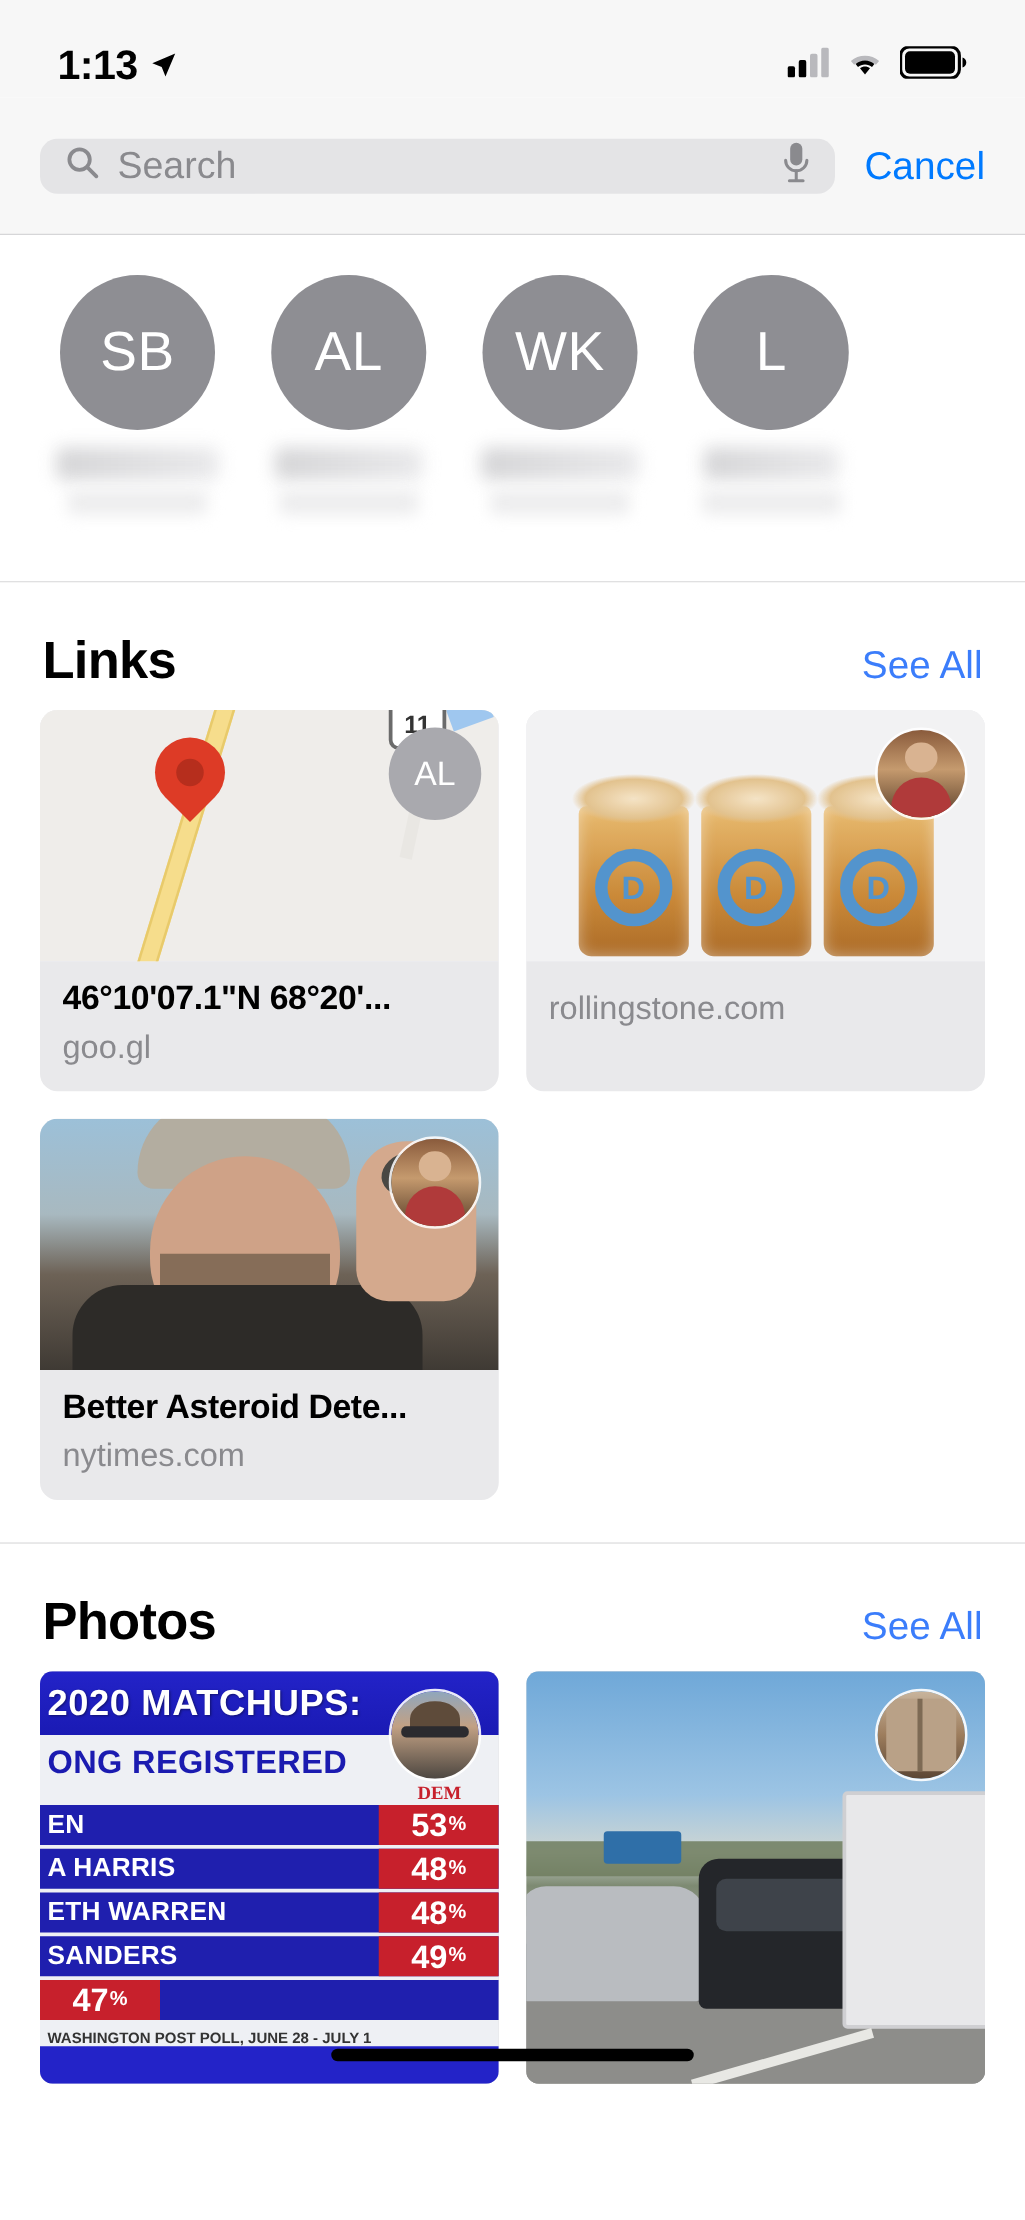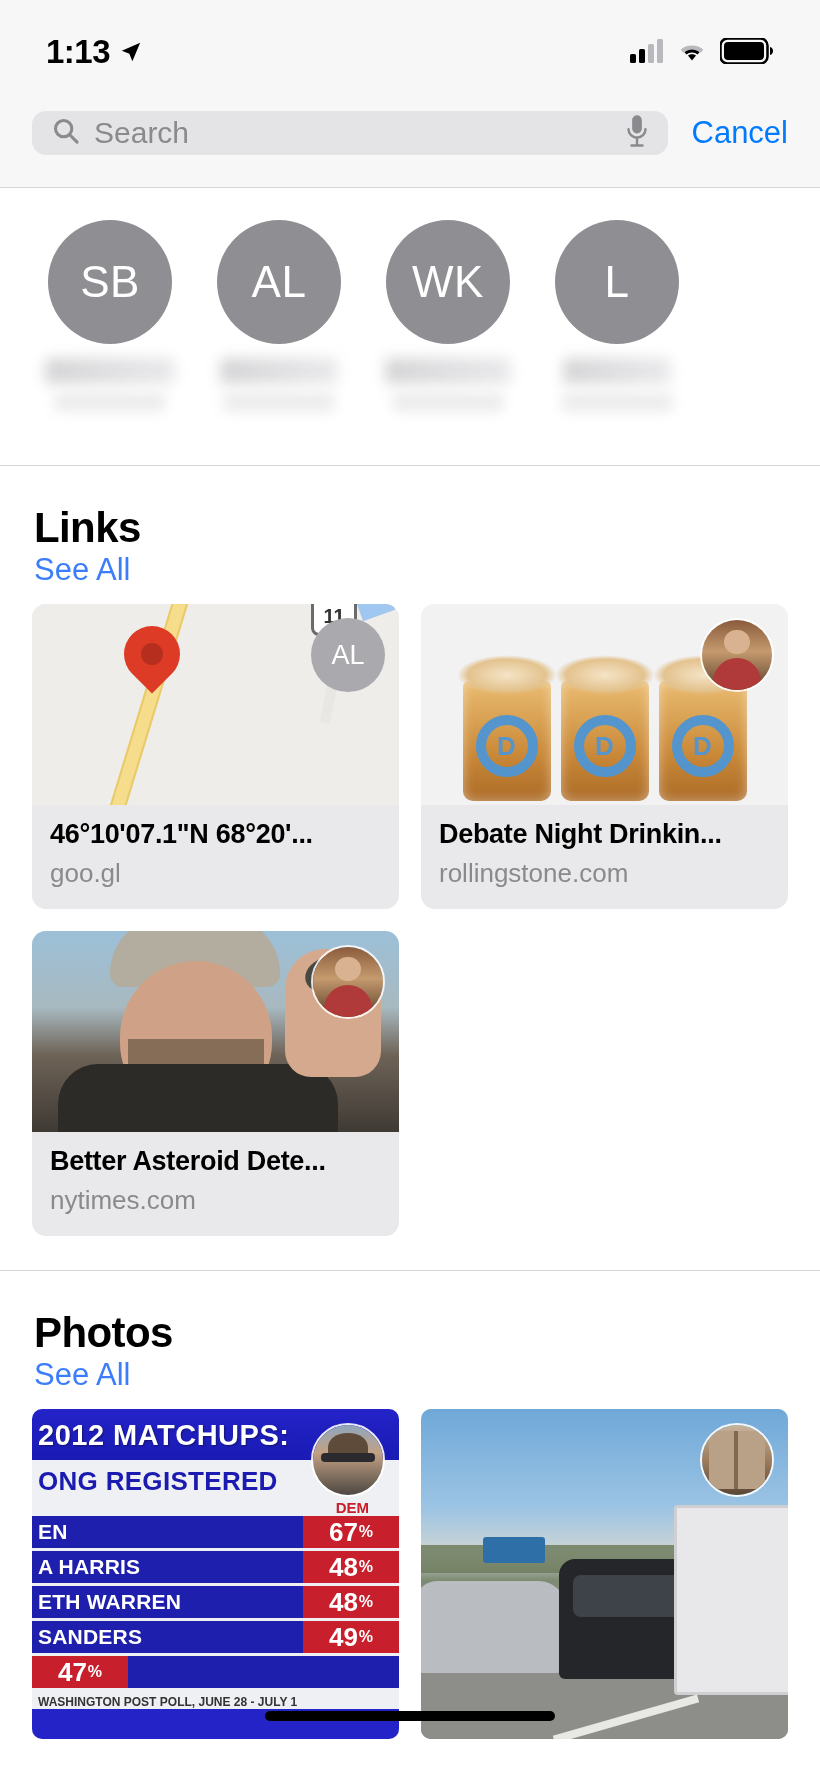--- a/index.html
+++ b/index.html
@@ -119,21 +119,20 @@
     filter:blur(6px);
   }
 
   
   .section{ background:#fff; }
   .section-head{
     display:flex;
     align-items:baseline;
     justify-content:space-between;
     padding:38px 34px 16px 34px;
-    flex-direction:column;
   }
   .section-title{
     font-size:42px;
     font-weight:700;
     color:#000;
     letter-spacing:-0.6px;
   }
   .see-all{
     font-size:31px;
     color:#3b7dfb;
@@ -344,20 +343,21 @@
     text-shadow:1px 1px 2px rgba(0,0,0,.4);
     padding-left:6px;
   }
   .poll-sub{
     color:#1b1bb0;font-size:26px;font-weight:700;
     padding:6px 0 2px 6px;white-space:nowrap;letter-spacing:.3px;
   }
   .poll-demlabel{
     text-align:right;color:#c7202c;font-size:15px;font-weight:700;
     padding-right:30px;
+    font-family:Liberation Serif, serif;
   }
   .poll-rows{ padding:0 0 0 0; }
   .poll-row{
     display:flex;align-items:center;
     height:32px;
     margin-bottom:3px;
     background:#1f1fae;
     position:relative;
   }
   .poll-name{
@@ -579,21 +579,20 @@
             </div>
         </div>
         <div class="card-avatar">
           <div class="face face-b">
               <div class="jersey"></div>
               <div class="head2"></div>
             </div>
         </div>
       </div>
       <div class="card-text">
-        <div class="card-title">Debate Night Drinkin...</div>
         <div class="card-domain">rollingstone.com</div>
       </div>
     </div>
 
     <div class="link-card">
       <div class="card-media">
         <div class="person-art">
           <div class="p-hat"></div>
           <div class="p-face"></div>
           <div class="p-beard"></div>
@@ -621,28 +620,28 @@
 <div class="section photos-section">
   <div class="section-head">
     <div class="section-title">Photos</div>
     <div class="see-all">See All</div>
   </div>
 
   <div class="photos-grid">
 
     <div class="photo-tile">
       <div class="poll">
-        <div class="poll-head">2012 MATCHUPS:</div>
+        <div class="poll-head">2020 MATCHUPS:</div>
         <div class="poll-sub">ONG REGISTERED</div>
         <div class="poll-demlabel">DEM</div>
         <div class="poll-rows">
           <div class="poll-row">
             <span class="poll-name">EN</span>
             <span class="poll-val">
-                <span>67</span>
+                <span>53</span>
                 <small>%</small>
               </span>
           </div>
           <div class="poll-row">
             <span class="poll-name">A HARRIS</span>
             <span class="poll-val">
                 <span>48</span>
                 <small>%</small>
               </span>
           </div>

